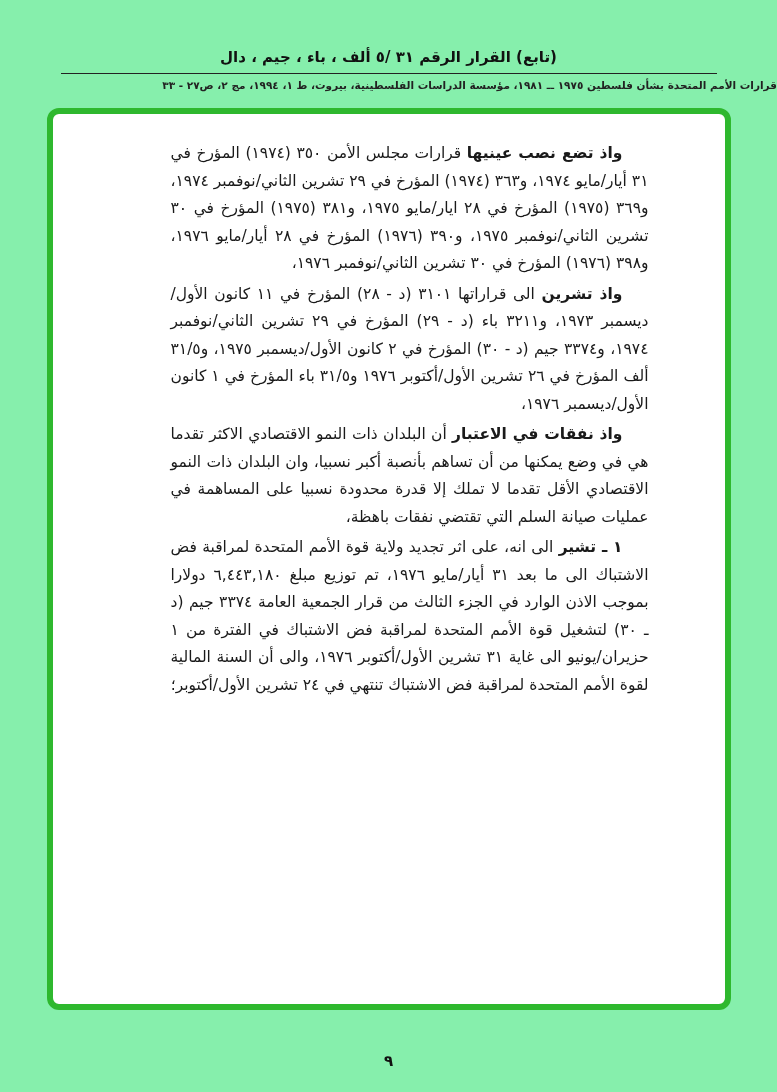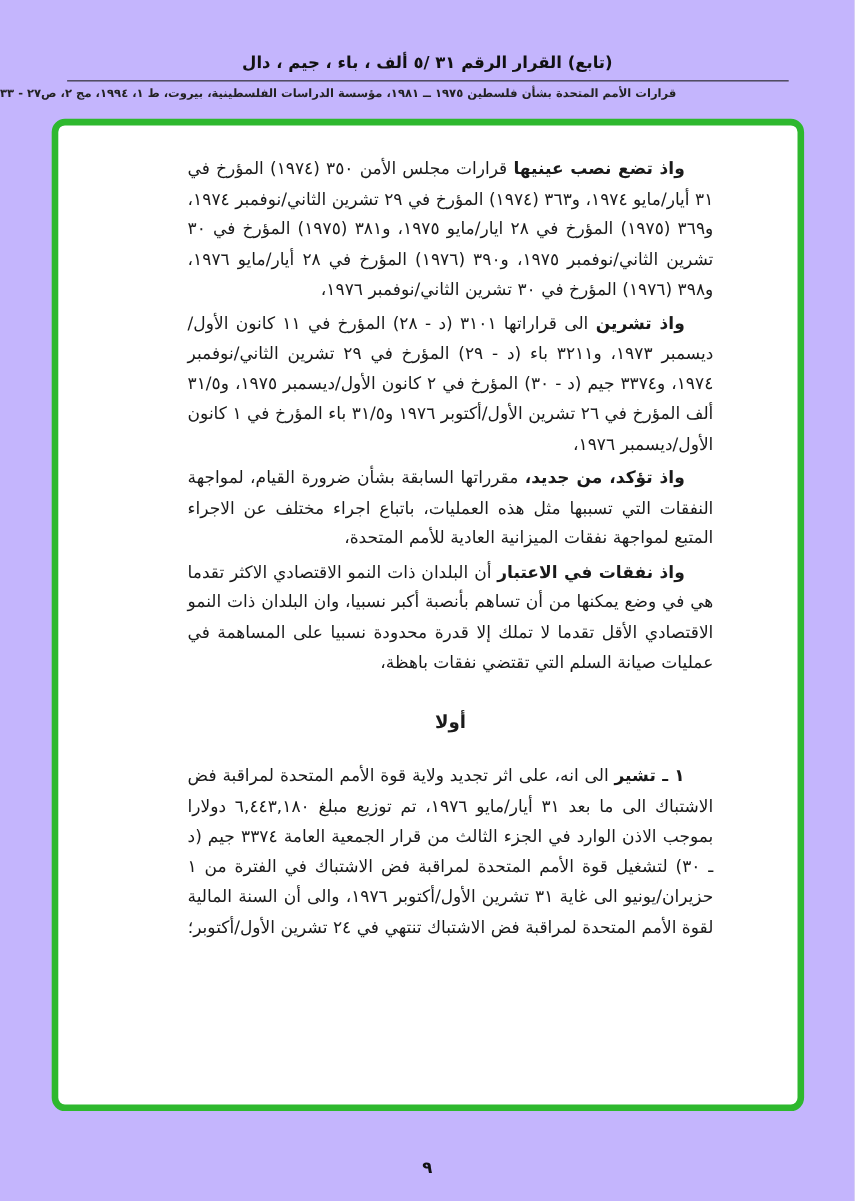--- a/index.html
+++ b/index.html
@@ -6,21 +6,21 @@
     margin: 0;
     padding: 0;
     background: #e8e8e8;
     font-family: "DejaVu Sans", "Liberation Serif", sans-serif;
   }
   .page {
     position: relative;
     width: 777px;
     height: 1092px;
     margin: 0 auto;
-    background: #c4b5fd;
+    background: #86efac;
     color: #151515;
     overflow: hidden;
   }
   
   .header {
     padding-top: 48px;
     text-align: center;
     direction: rtl;
   }
   .header-title {
@@ -30,21 +30,21 @@
     color: #111;
   }
   .header-rule {
     width: 656px;
     height: 0;
     border-top: 1.6px solid #222;
     margin: 7px auto 5px auto;
   }
   .source-citation {
     direction: rtl;
-    text-align: left;
+    text-align: right;
     font-size: 10.5px;
     font-weight: bold;
     color: #222;
   }
   
   .highlight-box {
     box-sizing: border-box;
     width: 684px;
     height: 902px;
     margin: 17px auto 0 auto;
@@ -99,26 +99,24 @@
     <div class="source-citation">قرارات الأمم المتحدة بشأن فلسطين ١٩٧٥ ــ ١٩٨١، مؤسسة الدراسات الفلسطينية، بيروت، ط ١، ١٩٩٤، مج ٢، ص٢٧ - ٣٣</div>
   </div>
 
   <div class="highlight-box">
     <div class="document-body">
 
       <p><span class="para-lead">واذ تضع نصب عينيها</span><span> قرارات مجلس الأمن ٣٥٠ (١٩٧٤) المؤرخ في ٣١ أيار/مايو ١٩٧٤، و٣٦٣ (١٩٧٤) المؤرخ في ٢٩ تشرين الثاني/نوفمبر ١٩٧٤، و٣٦٩ (١٩٧٥) المؤرخ في ٢٨ ايار/مايو ١٩٧٥، و٣٨١ (١٩٧٥) المؤرخ في ٣٠ تشرين الثاني/نوفمبر ١٩٧٥، و٣٩٠ (١٩٧٦) المؤرخ في ٢٨ أيار/مايو ١٩٧٦، و٣٩٨ (١٩٧٦) المؤرخ في ٣٠ تشرين الثاني/نوفمبر ١٩٧٦،</span></p>
 
       <p><span class="para-lead">واذ تشرين</span><span> الى قراراتها ٣١٠١ (د - ٢٨) المؤرخ في ١١ كانون الأول/ديسمبر ١٩٧٣، و٣٢١١ باء (د - ٢٩) المؤرخ في ٢٩ تشرين الثاني/نوفمبر ١٩٧٤، و٣٣٧٤ جيم (د - ٣٠) المؤرخ في ٢ كانون الأول/ديسمبر ١٩٧٥، و٣١/٥ ألف المؤرخ في ٢٦ تشرين الأول/أكتوبر ١٩٧٦ و٣١/٥ باء المؤرخ في ١ كانون الأول/ديسمبر ١٩٧٦،</span></p>
 
-      <p><span class="para-lead">واذ تؤكد، من جديد،</span><span> مقرراتها السابقة بشأن ضرورة القيام، لمواجهة النفقات التي تسببها مثل هذه العمليات، باتباع اجراء مختلف عن الاجراء المتبع لمواجهة نفقات الميزانية العادية للأمم المتحدة،</span></p>
 
       <p><span class="para-lead">واذ نفقات في الاعتبار</span><span> أن البلدان ذات النمو الاقتصادي الاكثر تقدما هي في وضع يمكنها من أن تساهم بأنصبة أكبر نسبيا، وان البلدان ذات النمو الاقتصادي الأقل تقدما لا تملك إلا قدرة محدودة نسبيا على المساهمة في عمليات صيانة السلم التي تقتضي نفقات باهظة،</span></p>
 
 
-      <div class="section-heading">أولا</div>
 
       <p><span class="para-lead">١ ـ تشير</span><span> الى انه، على اثر تجديد ولاية قوة الأمم المتحدة لمراقبة فض الاشتباك الى ما بعد ٣١ أيار/مايو ١٩٧٦، تم توزيع مبلغ ٦,٤٤٣,١٨٠ دولارا بموجب الاذن الوارد في الجزء الثالث من قرار الجمعية العامة ٣٣٧٤ جيم (د ـ ٣٠) لتشغيل قوة الأمم المتحدة لمراقبة فض الاشتباك في الفترة من ١ حزيران/يونيو الى غاية ٣١ تشرين الأول/أكتوبر ١٩٧٦، والى أن السنة المالية لقوة الأمم المتحدة لمراقبة فض الاشتباك تنتهي في ٢٤ تشرين الأول/أكتوبر؛</span></p>
 
     </div>
   </div>
 
   <div class="page-number">٩</div>
 
 </div>
 

